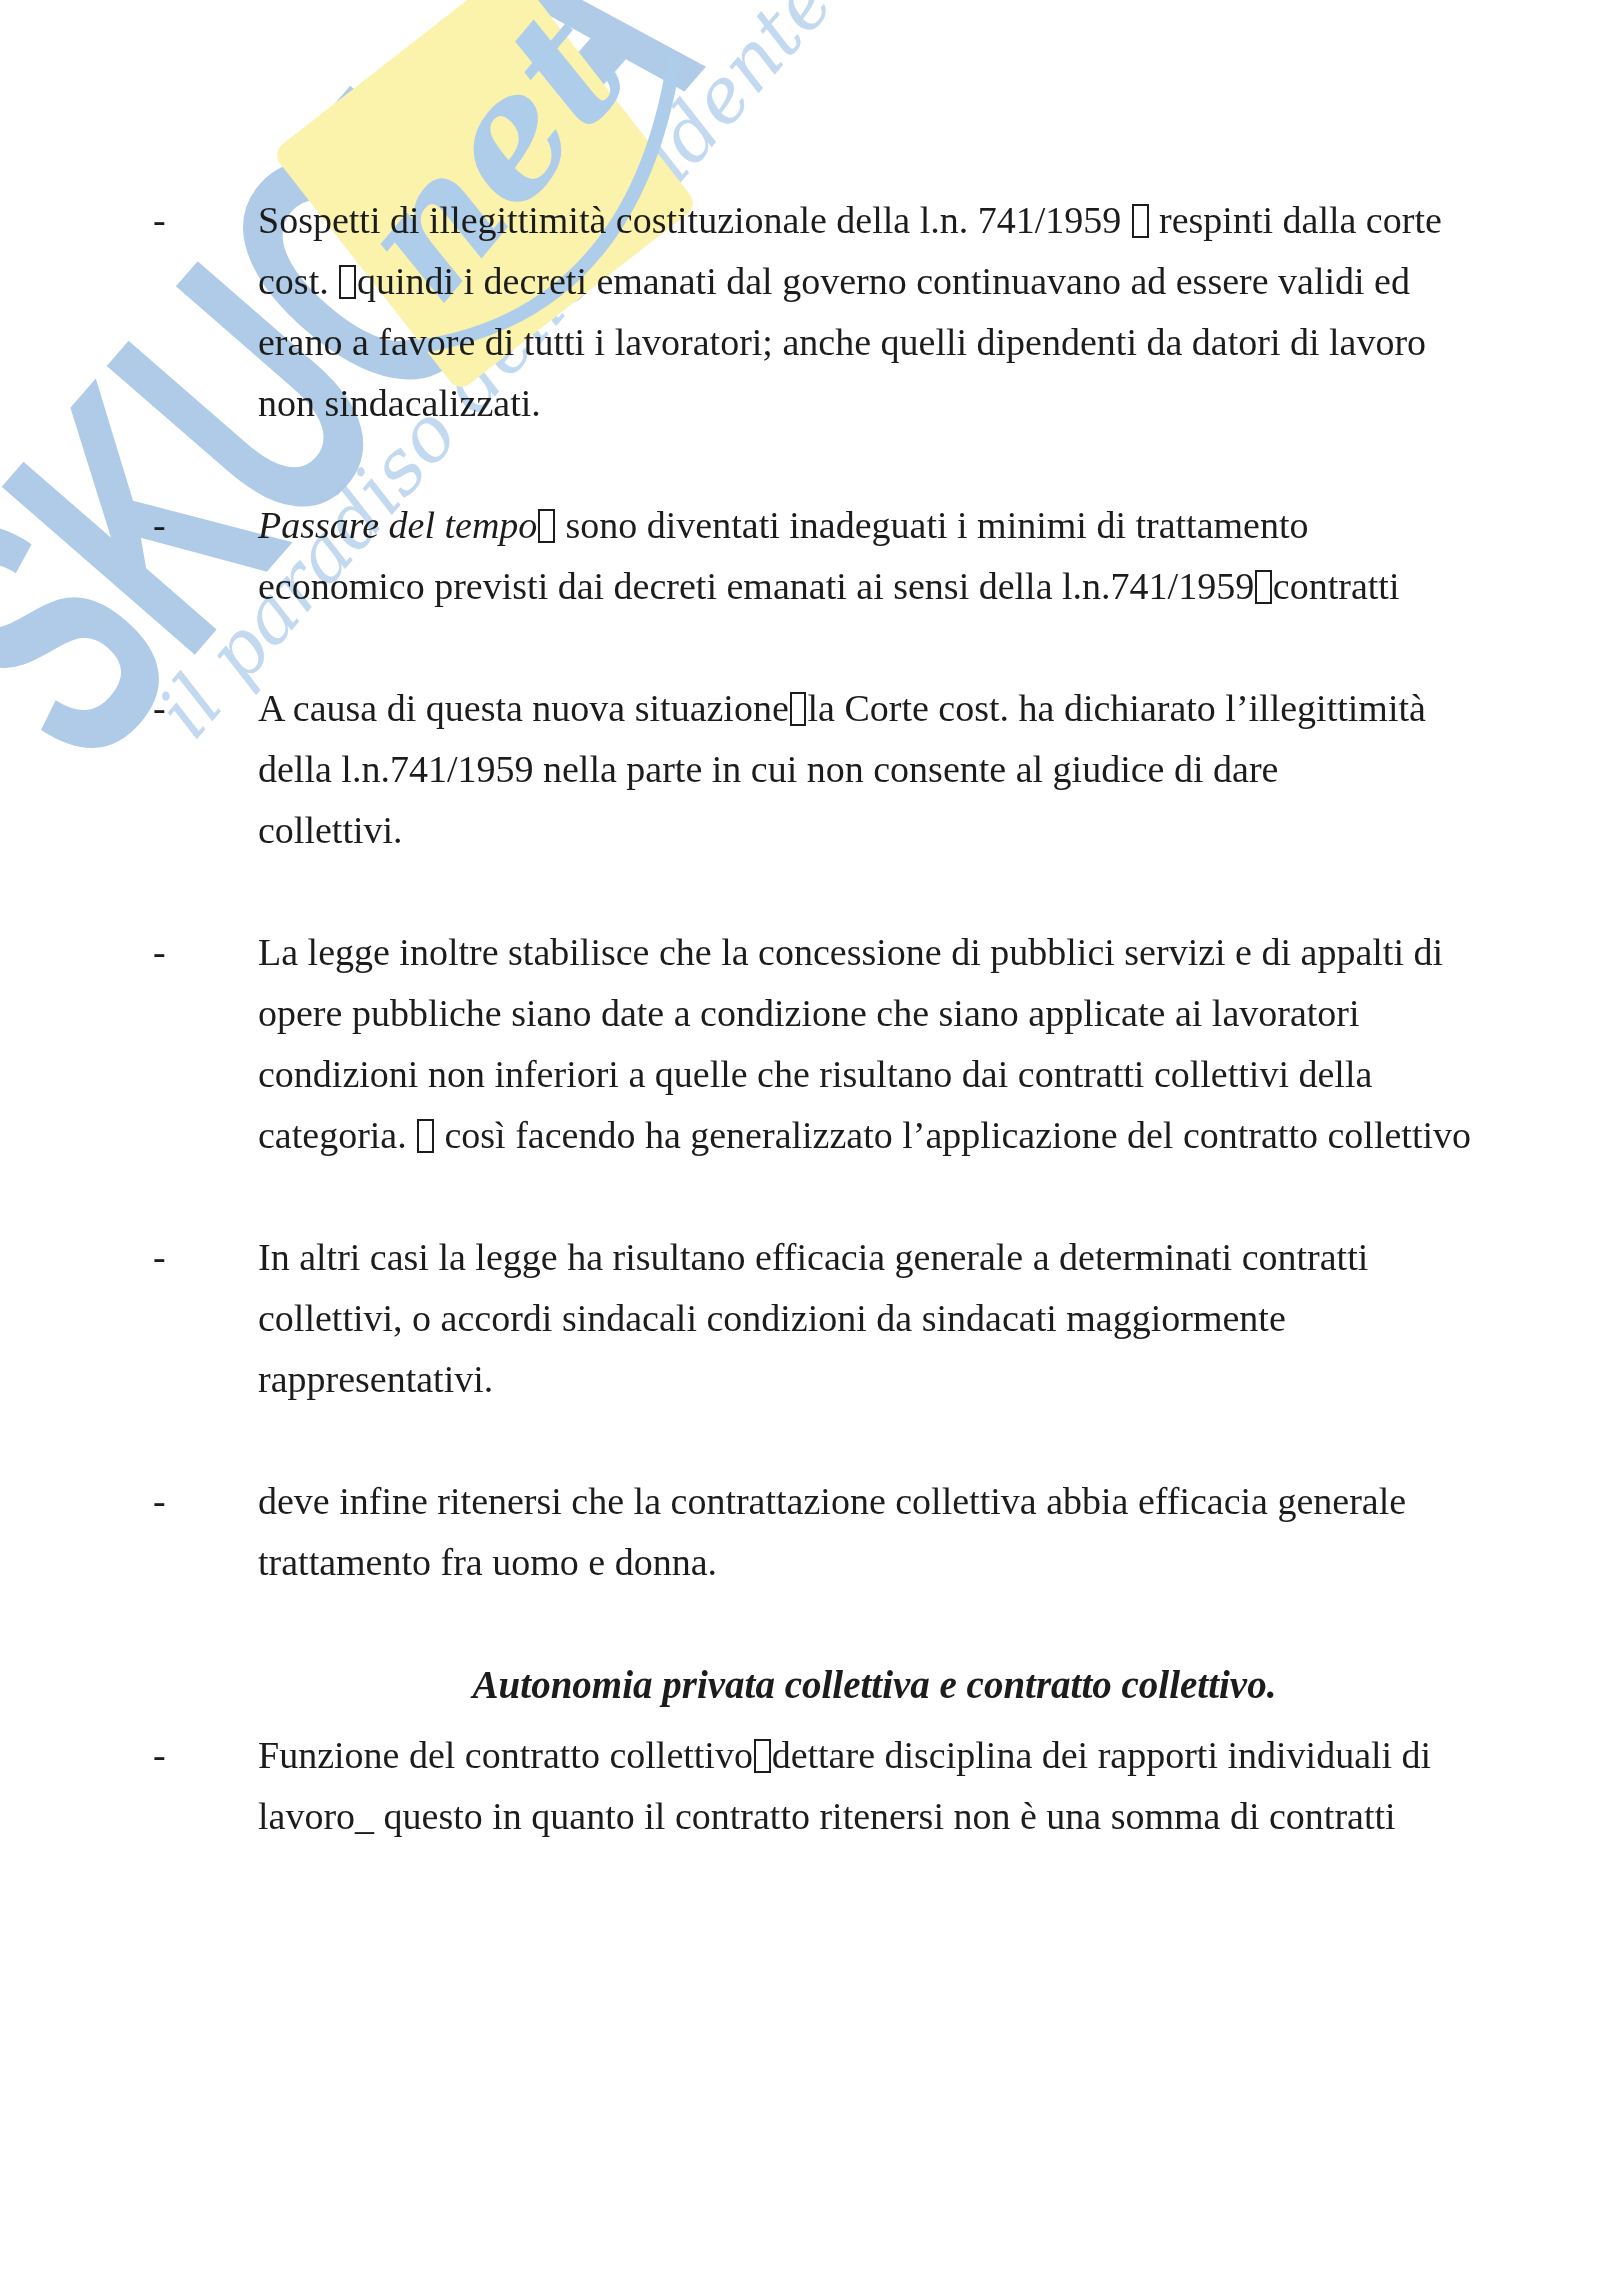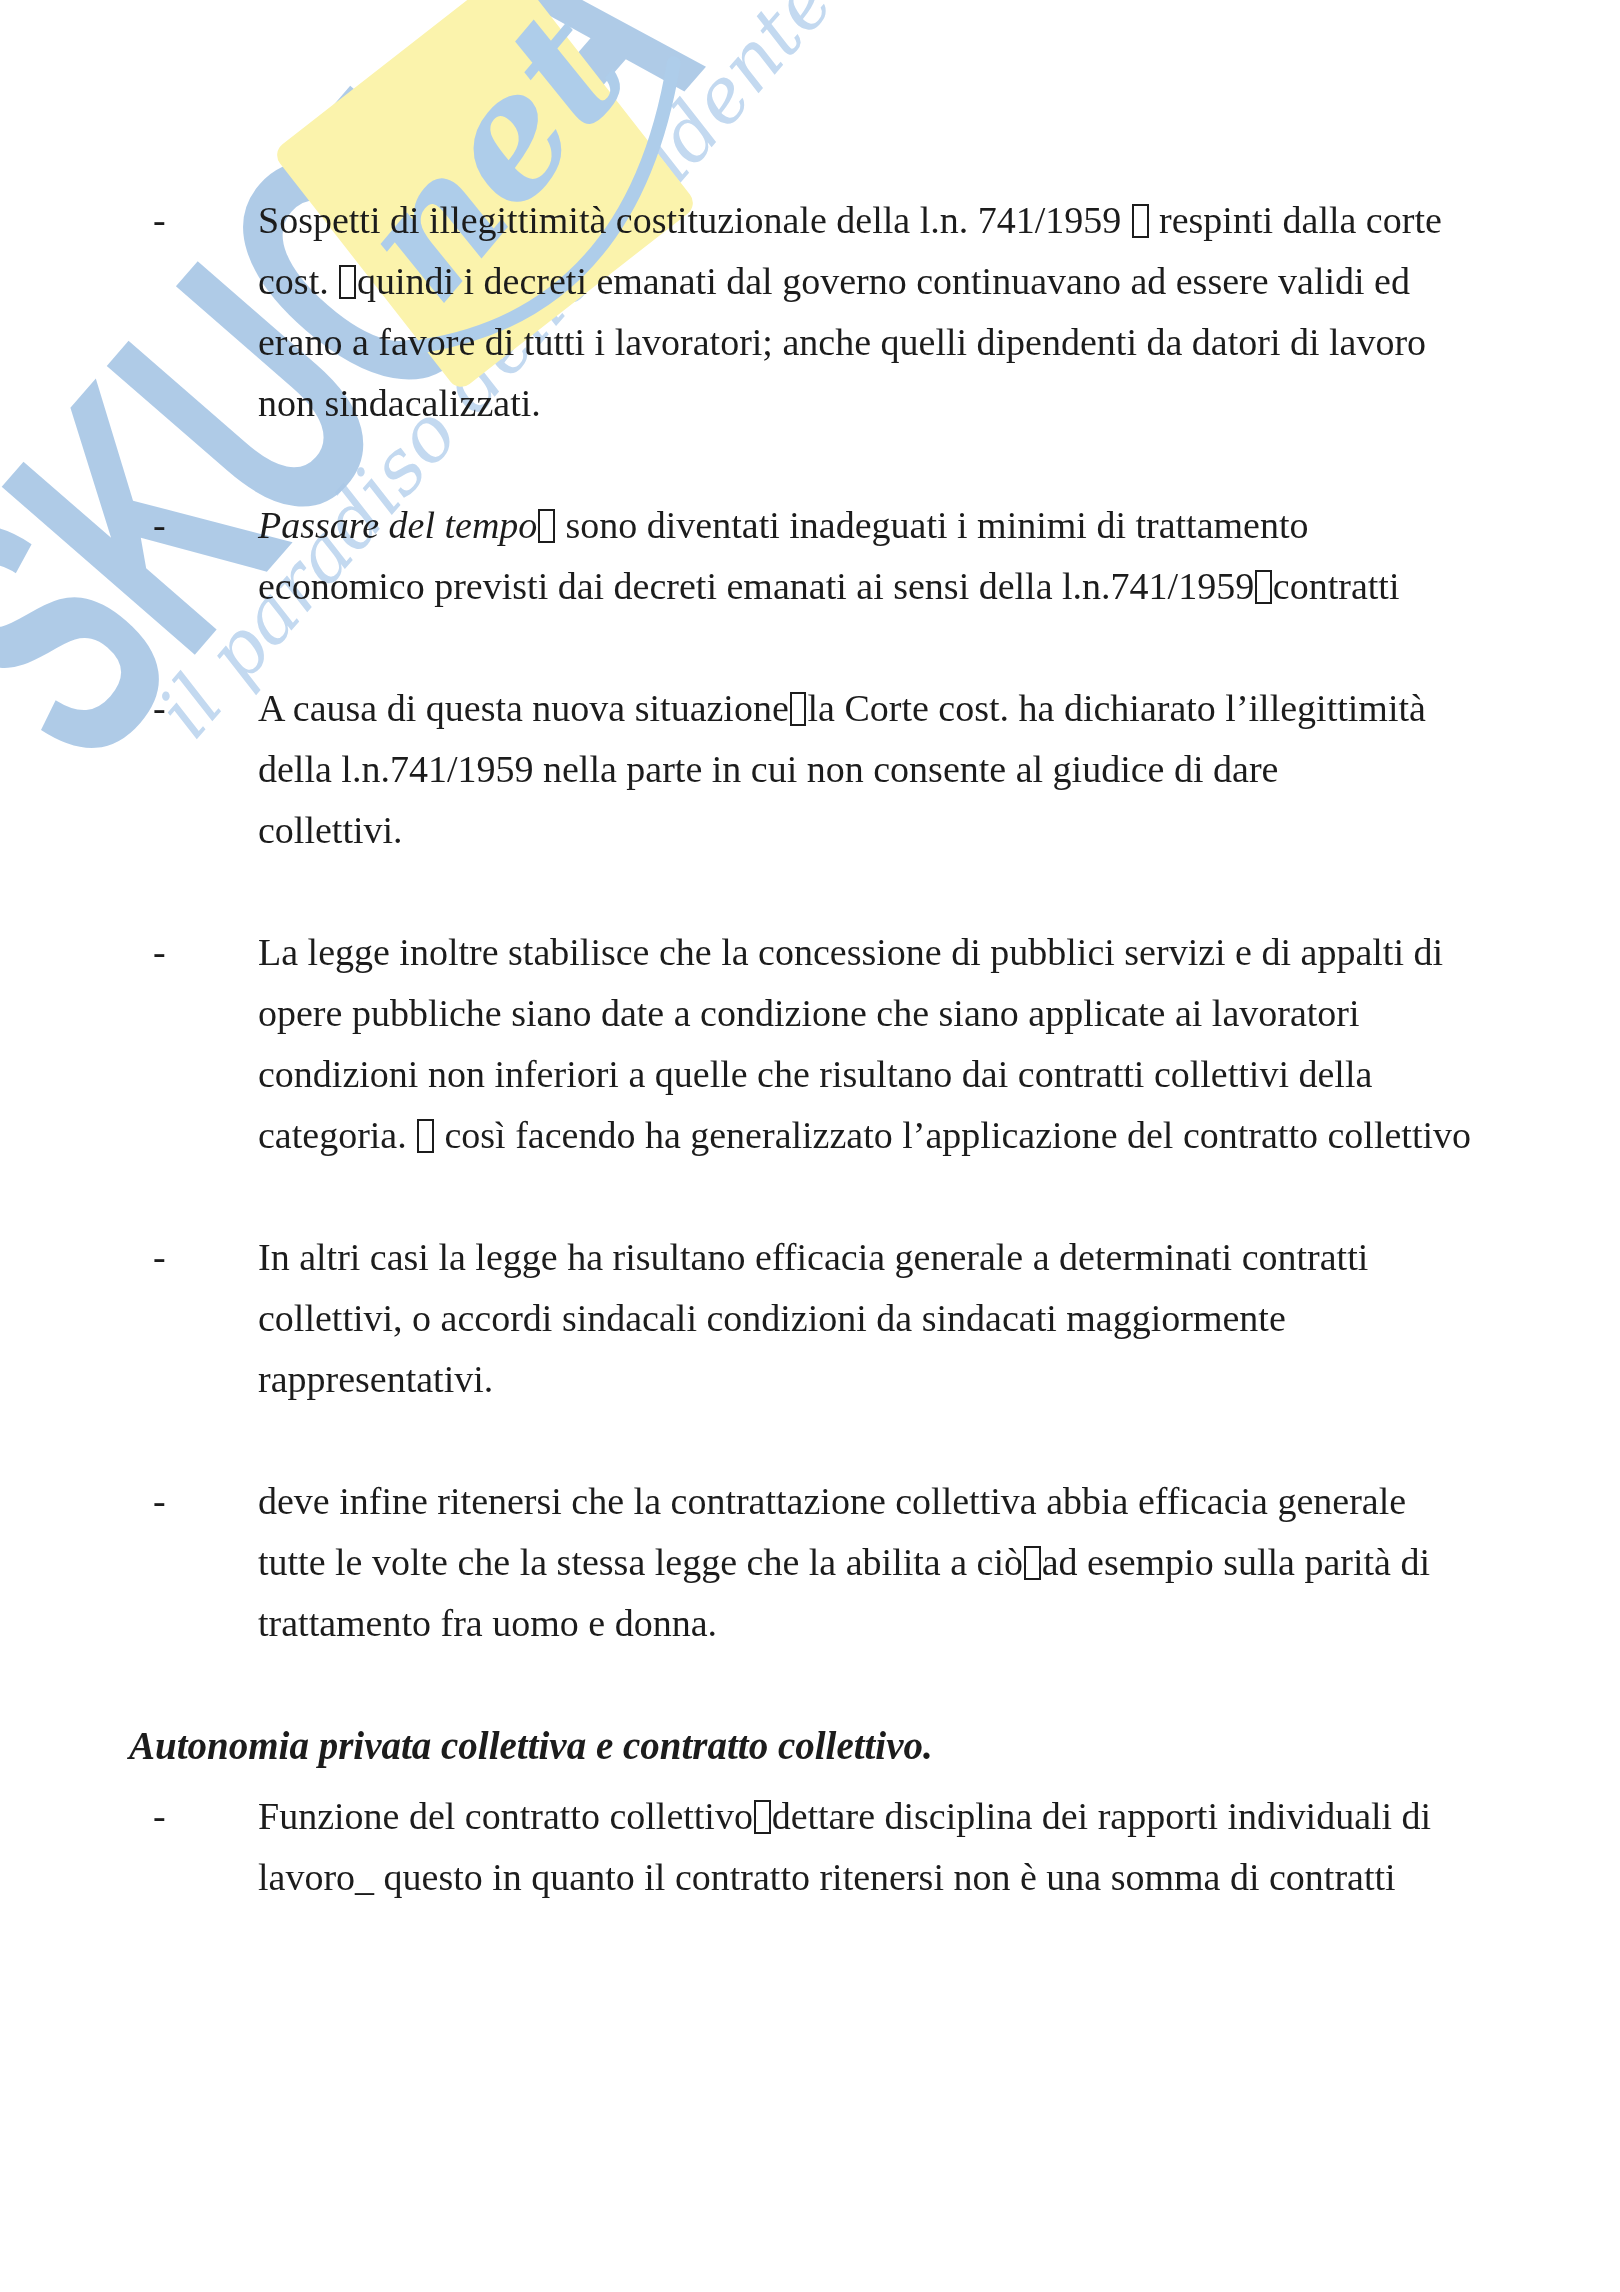--- a/index.html
+++ b/index.html
@@ -53,21 +53,21 @@
   .line{white-space:pre}
   .it{font-style:italic}
   .tofu{
     display:inline-block;width:16.7px;height:34px;
     border:2px solid #1c1c1c;box-sizing:border-box;
     vertical-align:-4.9px;margin:0 1px;
   }
   .heading{
     margin:19.6px 0 9.8px 129px;
     font-size:39px;line-height:61px;
-    font-style:italic;font-weight:bold;
+    font-style:italic;font-weight:bold;text-align:center;
   }
 </style>
 </head>
 <body>
 
 <div class="page">
 
   <div class="watermark">
     <div class="wm-rot">
       <div class="wm-row1">
@@ -123,21 +123,20 @@
           <span class="li-body">
             <div class="line"><span>In altri casi la legge ha risultano efficacia generale a determinati contratti</span></div>
             <div class="line"><span>collettivi, o accordi sindacali condizioni da sindacati maggiormente</span></div>
             <div class="line"><span>rappresentativi.</span></div>
           </span>
         </li>
         <li>
           <span class="marker">-</span>
           <span class="li-body">
             <div class="line"><span>deve infine ritenersi che la contrattazione collettiva abbia efficacia generale</span></div>
-            <div class="line"><span>tutte le volte che la stessa legge che la abilita a ciò<span class="tofu"></span>ad esempio sulla parità di</span></div>
             <div class="line"><span>trattamento fra uomo e donna.</span></div>
           </span>
         </li>
       </ul>
 
     <h2 class="heading">Autonomia privata collettiva e contratto collettivo.</h2>
 
     <ul class="blist">
         <li>
           <span class="marker">-</span>

